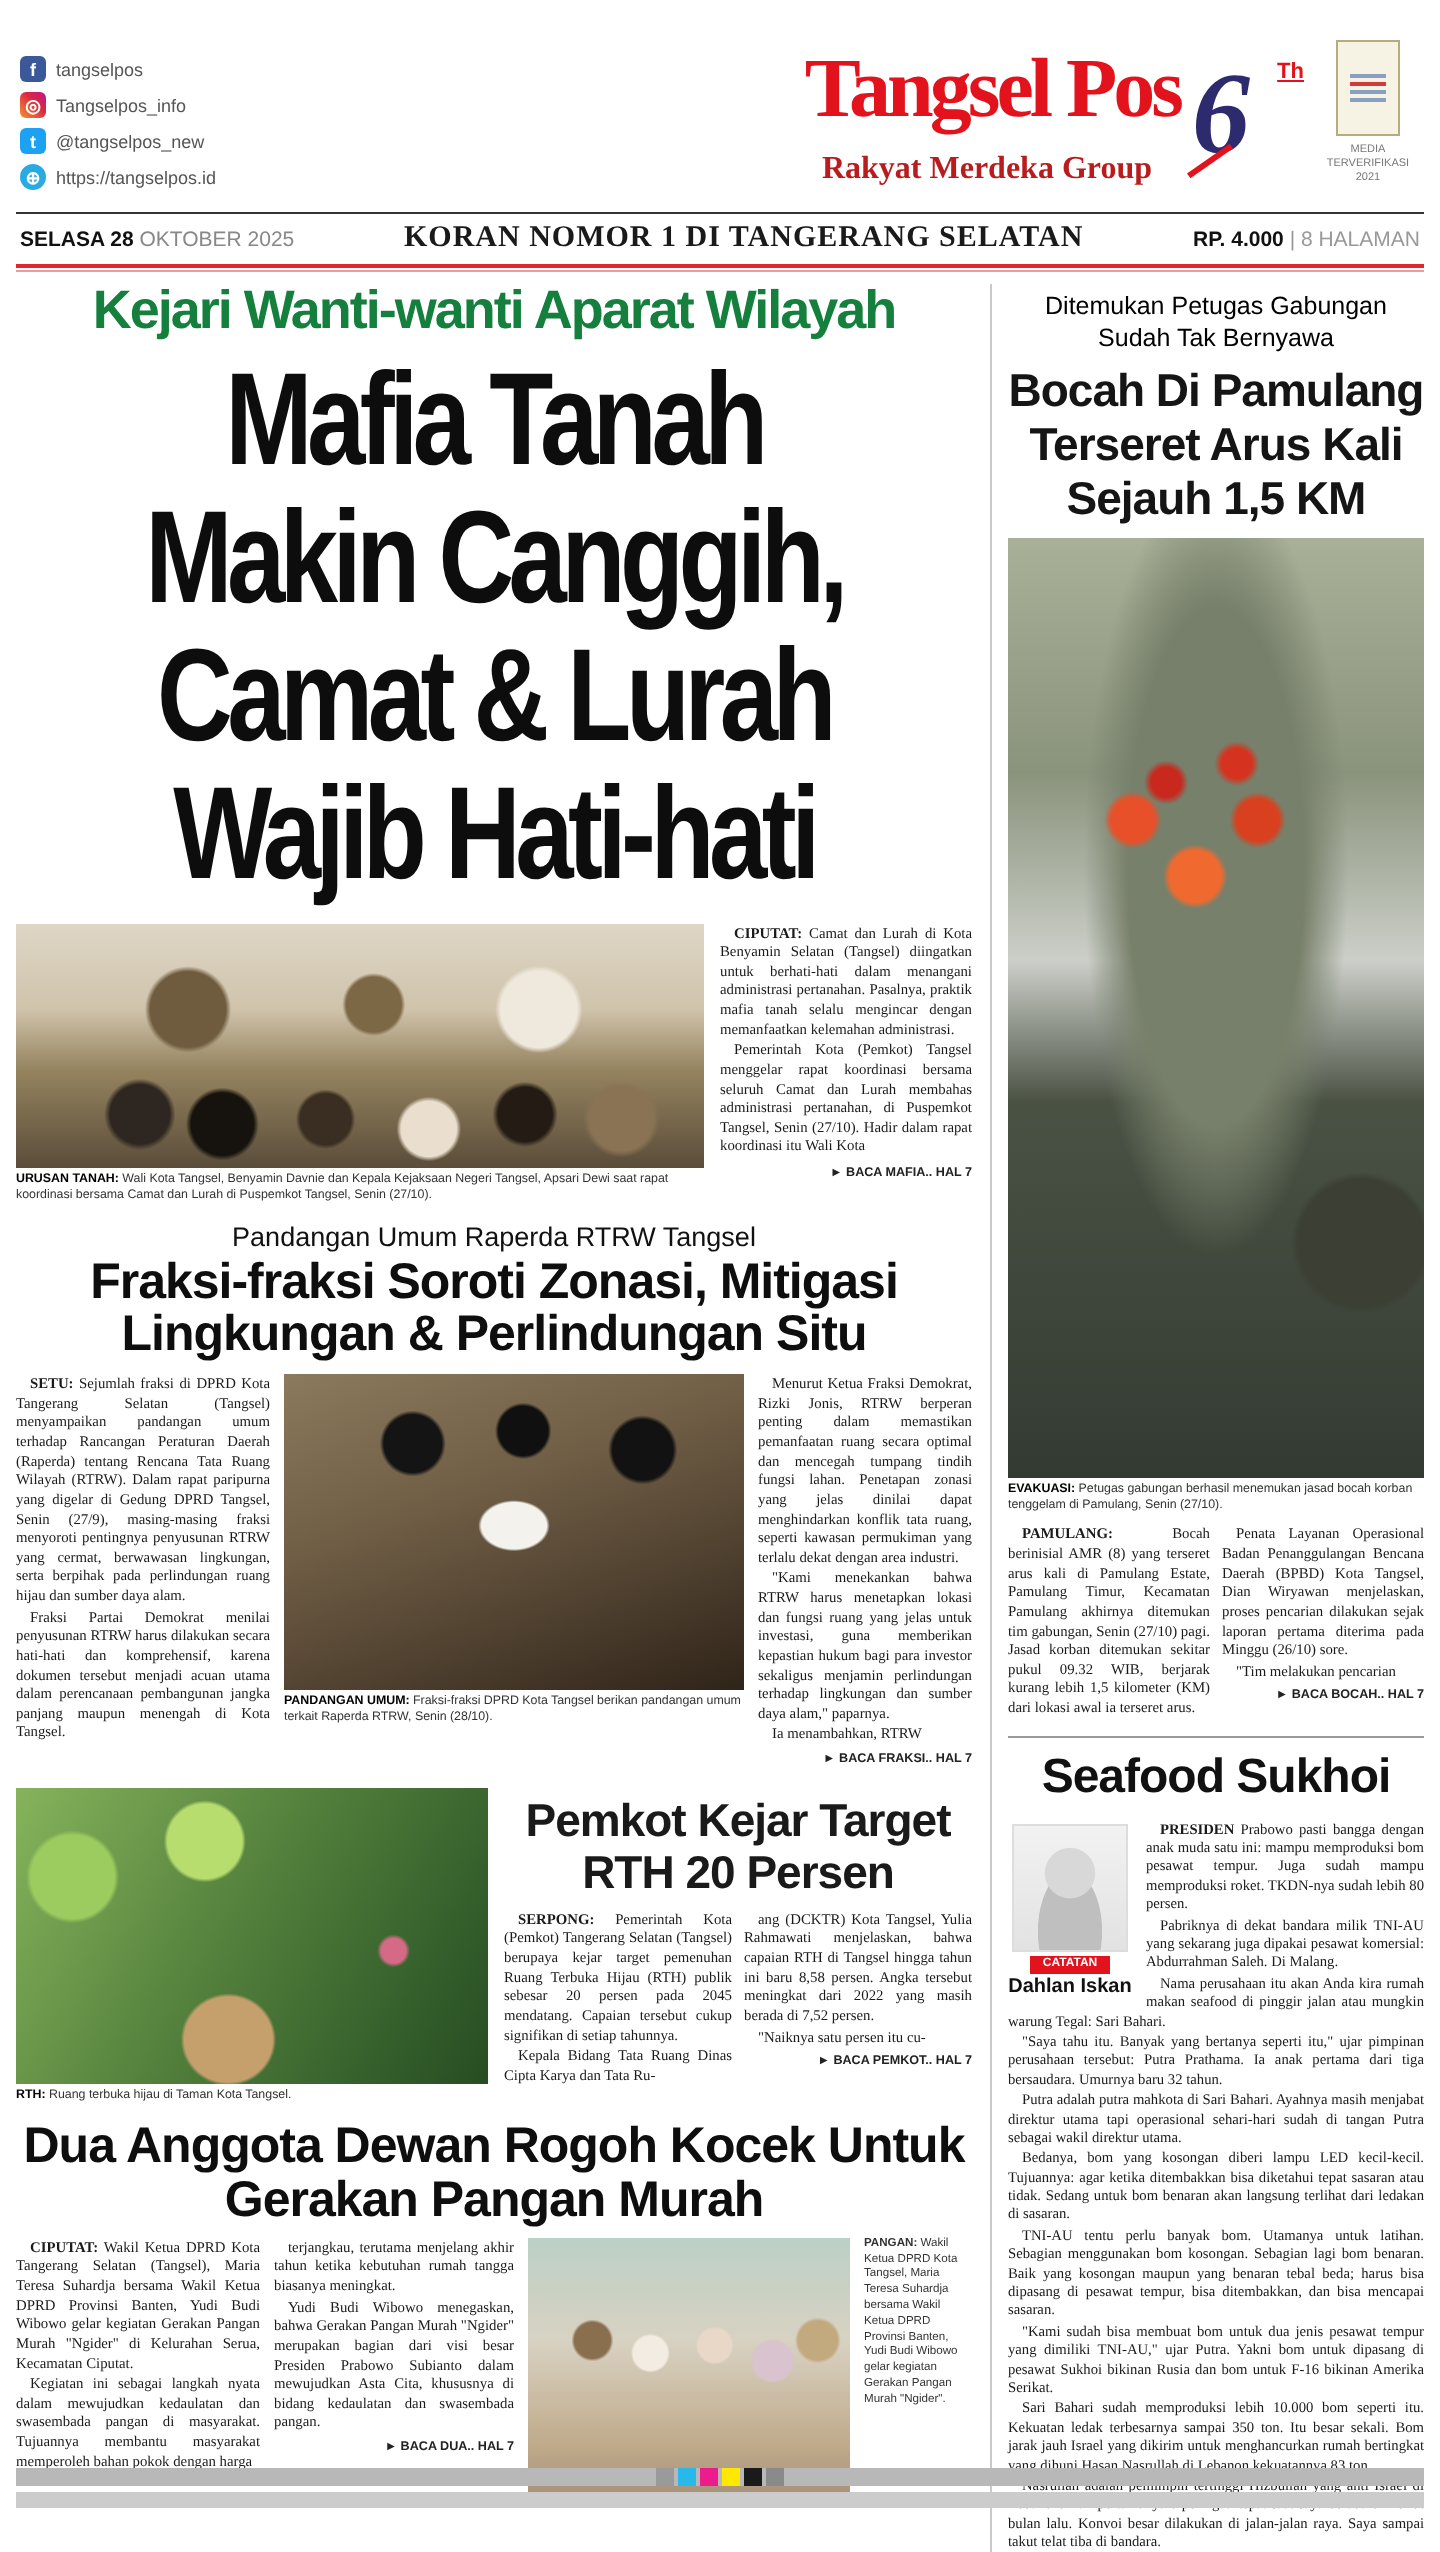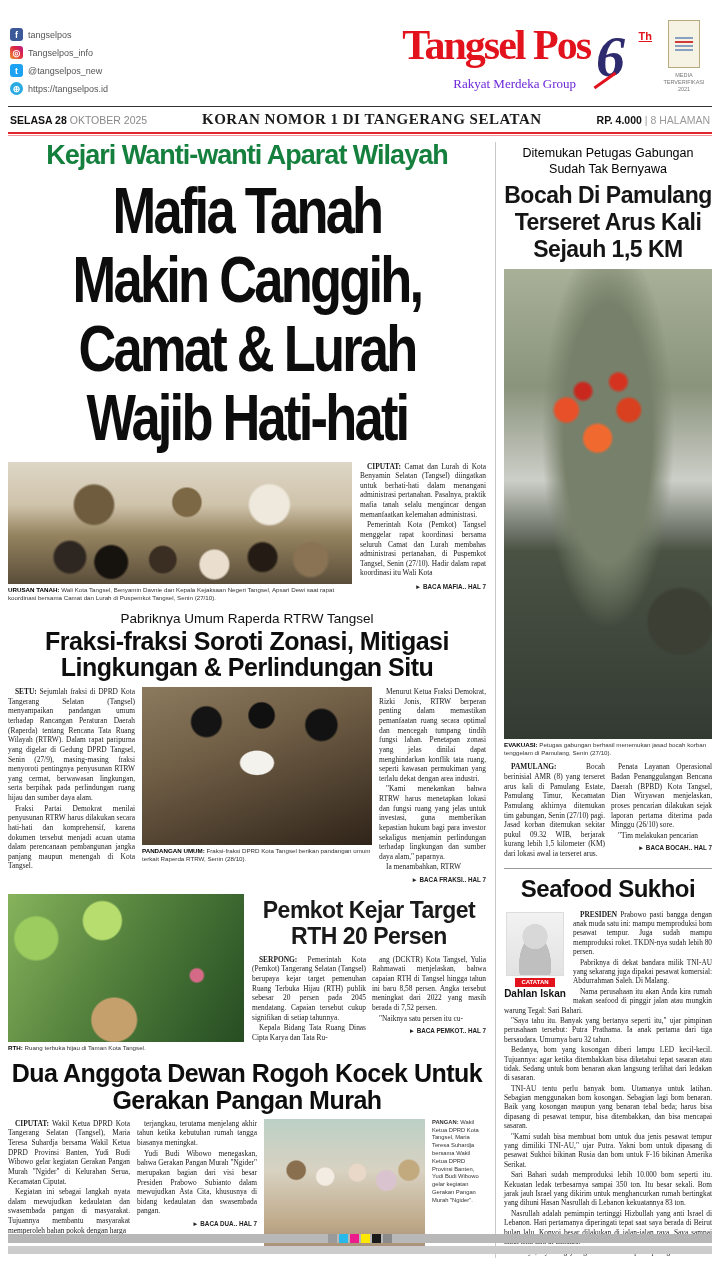--- a/index.html
+++ b/index.html
@@ -13,22 +13,22 @@
   .sicon{width:13px;height:13px;border-radius:3px;color:#fff;font-size:9px;font-weight:bold;
          display:flex;align-items:center;justify-content:center;margin-right:5px;}
   .si-fb{background:#3b5998;}
   .si-ig{background:linear-gradient(45deg,#f09433,#dc2743 60%,#bc1888);}
   .si-tw{background:#1da1f2;}
   .si-web{background:#29abe2;border-radius:50%;}
   .handle{font-size:9px;color:#555;}
   .masthead{position:absolute;left:160px;top:16px;width:430px;text-align:center;}
   .masthead-title{font-family:"Liberation Serif",serif;font-weight:bold;color:#e2131c;
                   font-size:42px;line-height:58px;letter-spacing:-2px;text-align:right;}
-  .masthead-sub{font-family:"Liberation Serif",serif;font-weight:normal;color:#6d28d9;
-                font-size:13px;text-align:right;padding-right:14px;margin-top:2px;}
+  .masthead-sub{font-family:"Liberation Serif",serif;font-weight:bold;color:#b91c1c;
+                font-size:16px;text-align:right;padding-right:14px;margin-top:2px;}
   .anniv{position:absolute;left:596px;top:28px;width:58px;height:62px;}
   .anniv-six{font-family:"Liberation Serif",serif;font-weight:bold;font-size:58px;
              color:#2e2a6e;line-height:58px;font-style:italic;}
   .anniv-th{position:absolute;right:2px;top:2px;color:#e2131c;font-family:"Liberation Sans",sans-serif;
             font-weight:bold;font-size:11px;text-decoration:underline;}
   .anniv-quill{position:absolute;left:-4px;bottom:8px;width:26px;height:3px;background:#e2131c;
                transform:rotate(-35deg);}
   .badge{position:absolute;left:660px;top:20px;width:48px;text-align:center;}
   .badge-cert{width:30px;height:46px;margin:0 auto;border:1px solid #b9ab7e;background:#f7f3e4;
               display:flex;flex-direction:column;align-items:center;justify-content:center;gap:2px;}
@@ -246,21 +246,21 @@
             <b>URUSAN TANAH:</b><span> Wali Kota Tangsel, Benyamin Davnie dan Kepala Kejaksaan Negeri Tangsel, Apsari Dewi saat rapat koordinasi bersama Camat dan Lurah di Puspemkot Tangsel, Senin (27/10).</span>
           </div>
         </div>
         <div class="mafia-text btxt">
           <p><b class="dl">CIPUTAT:</b><span> Camat dan Lurah di Kota Benyamin Selatan (Tangsel) diingatkan untuk berhati-hati dalam menangani administrasi pertanahan. Pasalnya, praktik mafia tanah selalu mengincar dengan memanfaatkan kelemahan administrasi.</span></p>
           <p>Pemerintah Kota (Pemkot) Tangsel menggelar rapat koordinasi bersama seluruh Camat dan Lurah membahas administrasi pertanahan, di Puspemkot Tangsel, Senin (27/10). Hadir dalam rapat koordinasi itu Wali Kota</p>
           <div class="readmore">► BACA MAFIA.. HAL 7</div>
         </div>
       </div>
 
-      <div class="sec-kicker">Pabriknya Umum Raperda RTRW Tangsel</div>
+      <div class="sec-kicker">Pandangan Umum Raperda RTRW Tangsel</div>
       <div class="sec-headline">Fraksi-fraksi Soroti Zonasi, Mitigasi Lingkungan &amp; Perlindungan Situ</div>
 
       <div class="fraksi-row">
         <div class="fraksi-c1 btxt">
           <p><b class="dl">SETU:</b><span> Sejumlah fraksi di DPRD Kota Tangerang Selatan (Tangsel) menyampaikan pandangan umum terhadap Rancangan Peraturan Daerah (Raperda) tentang Rencana Tata Ruang Wilayah (RTRW). Dalam rapat paripurna yang digelar di Gedung DPRD Tangsel, Senin (27/9), masing-masing fraksi menyoroti pentingnya penyusunan RTRW yang cermat, berwawasan lingkungan, serta berpihak pada perlindungan ruang hijau dan sumber daya alam.</span></p>
           <p>Fraksi Partai Demokrat menilai penyusunan RTRW harus dilakukan secara hati-hati dan komprehensif, karena dokumen tersebut menjadi acuan utama dalam perencanaan pembangunan jangka panjang maupun menengah di Kota Tangsel.</p>
         </div>
         <div class="fraksi-photo-wrap">
           <div class="photo ph-dprd"></div>
           <div class="caption">
@@ -345,20 +345,21 @@
       <div class="seafood-body">
         <div class="columnist">
           <div class="headshot"></div>
           <div class="catatan">CATATAN</div>
           <div class="author">Dahlan Iskan</div>
         </div>
         <p><b>PRESIDEN</b><span> Prabowo pasti bangga dengan anak muda satu ini: mampu memproduksi bom pesawat tempur. Juga sudah mampu memproduksi roket. TKDN-nya sudah lebih 80 persen.</span></p>
         <p>Pabriknya di dekat bandara milik TNI-AU yang sekarang juga dipakai pesawat komersial: Abdurrahman Saleh. Di Malang.</p>
         <p>Nama perusahaan itu akan Anda kira rumah makan seafood di pinggir jalan atau mungkin warung Tegal: Sari Bahari.</p>
         <p>"Saya tahu itu. Banyak yang bertanya seperti itu," ujar pimpinan perusahaan tersebut: Putra Prathama. Ia anak pertama dari tiga bersaudara. Umurnya baru 32 tahun.</p>
+        <p>Putra adalah putra mahkota di Sari Bahari. Ayahnya masih menjabat direktur utama tapi operasional sehari-hari sudah di tangan Putra sebagai wakil direktur utama.</p>
         <p>Bedanya, bom yang kosongan diberi lampu LED kecil-kecil. Tujuannya: agar ketika ditembakkan bisa diketahui tepat sasaran atau tidak. Sedang untuk bom benaran akan langsung terlihat dari ledakan di sasaran.</p>
         <p>TNI-AU tentu perlu banyak bom. Utamanya untuk latihan. Sebagian menggunakan bom kosongan. Sebagian lagi bom benaran. Baik yang kosongan maupun yang benaran tebal beda; harus bisa dipasang di pesawat tempur, bisa ditembakkan, dan bisa mencapai sasaran.</p>
         <p>"Kami sudah bisa membuat bom untuk dua jenis pesawat tempur yang dimiliki TNI-AU," ujar Putra. Yakni bom untuk dipasang di pesawat Sukhoi bikinan Rusia dan bom untuk F-16 bikinan Amerika Serikat.</p>
         <p>Sari Bahari sudah memproduksi lebih 10.000 bom seperti itu. Kekuatan ledak terbesarnya sampai 350 ton. Itu besar sekali. Bom jarak jauh Israel yang dikirim untuk menghancurkan rumah bertingkat yang dihuni Hasan Nasrullah di Lebanon kekuatannya 83 ton.</p>
         <p>Nasrullah adalah pemimpin tertinggi Hizbullah yang anti Israel di Lebanon. Hari pertamanya diperingati tepat saat saya berada di Beirut bulan lalu. Konvoi besar dilakukan di jalan-jalan raya. Saya sampai takut telat tiba di bandara.</p>
         <p>Sorenya, saya sengaja ingin tahu di mana pusat peringatan</p>
 
       </div>
     </div>
   </div>

